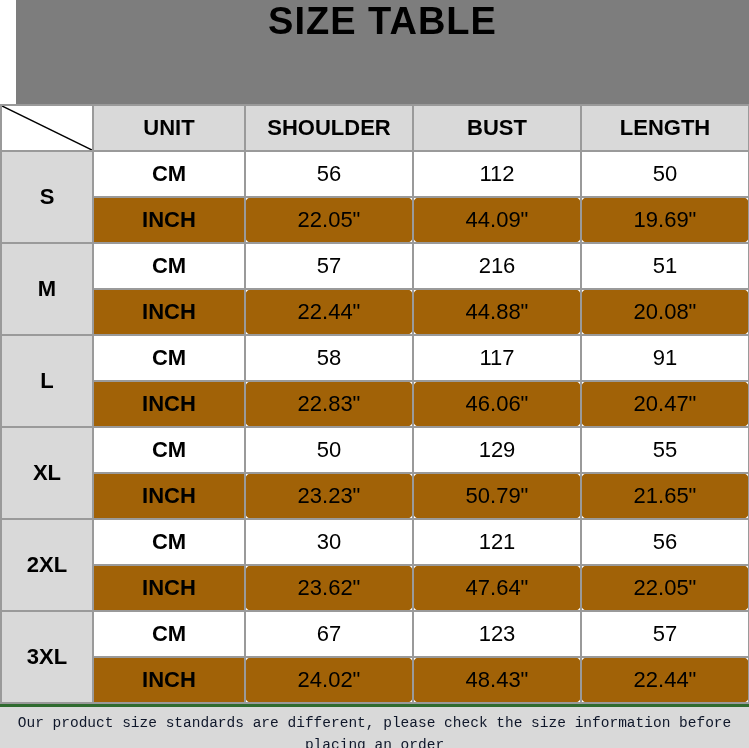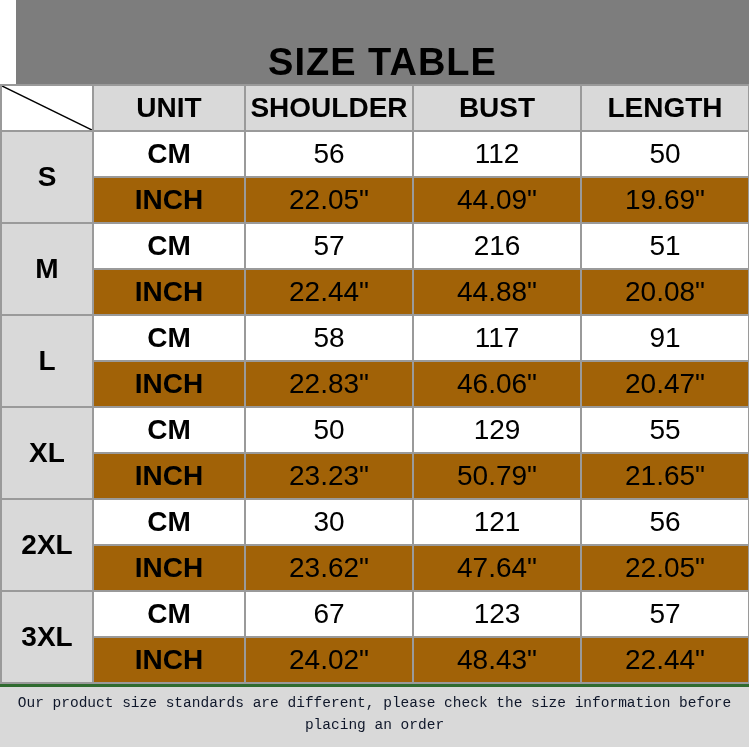--- a/index.html
+++ b/index.html
@@ -14,45 +14,45 @@
     overflow: hidden;
   }
   .sheet {
     position: relative;
     width: 749px;
     height: 748px;
     box-sizing: border-box;
     background: #ffffff;
   }
   .title-bar {
-    height: 84px;
+    height: 104px;
     background: #7d7d7d;
     display: flex;
-    align-items: flex-end;
+    align-items: flex-start;
     justify-content: center;
     margin-left: 16px;
   }
   .title-text {
     color: #000000;
     font-size: 38px;
     font-weight: bold;
     letter-spacing: 1px;
     font-family: "Liberation Sans", sans-serif;
   }
   table.size-table {
     border-collapse: collapse;
     table-layout: fixed;
     width: 749px;
     background: #ffffff;
   }
   table.size-table td {
     border: 2px solid #9a9a9a;
     text-align: center;
     vertical-align: middle;
-    font-size: 28px;
+    font-size: 22px;
     color: #000000;
     font-family: "Liberation Sans", sans-serif;
     padding: 0;
     height: 44px;
   }
   .col-size { width: 92px; }
   .col-unit { width: 152px; }
   .col-data { width: 168px; }
 
   td.header-cell {
@@ -81,20 +81,21 @@
   }
   td.unit-cell {
     background: #ffffff;
     font-weight: bold;
     font-size: 22px;
     margin-top: 18px;
   }
   td.value-cell {
     background: #ffffff;
     font-size: 22px;
+    border-radius: 7px;
   }
   tr.cm-row td.value-cell,
   tr.cm-row td.unit-cell {
     background: #ffffff;
   }
   tr.inch-row td.value-cell,
   tr.inch-row td.unit-cell {
     background: #a16207;
   }
   .note-bar {

